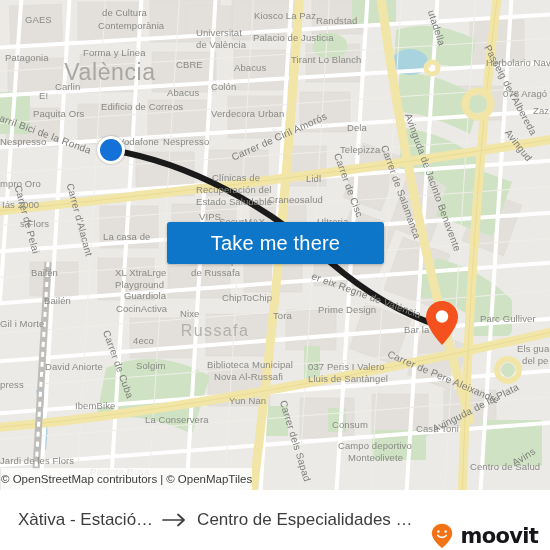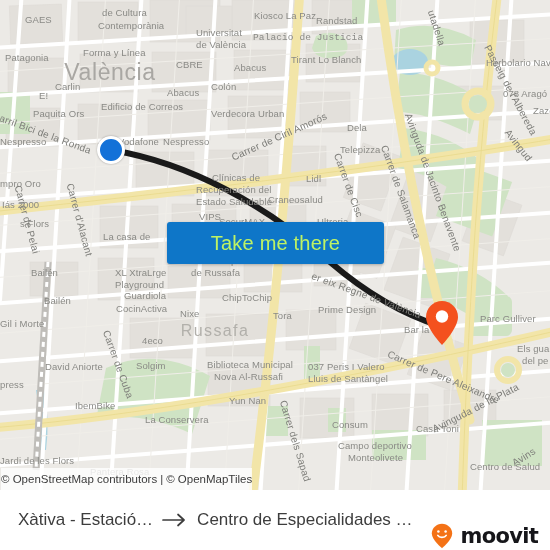--- a/index.html
+++ b/index.html
@@ -65,21 +65,21 @@
     box-shadow:0 0 2px rgba(0,0,0,.35);
   }
   #dest-marker{position:absolute;}
 
   
   #take-me-there{
     position:absolute;
     left:167px;top:222px;width:217px;height:42px;
     background:#0e76c8;
     border:none;border-radius:3px;
-    color:#bef264;
+    color:#ffffff;
     font-family:"Liberation Sans", sans-serif;
     font-size:20px;
     letter-spacing:.2px;
     cursor:pointer;
     box-shadow:0 1px 3px rgba(0,0,0,.25);
     padding:0;
   }
 
   
   #attribution{
@@ -276,21 +276,21 @@
     </svg>
 
     <div id="labels">
         <div class="poi" style="left: 25px; top: 14px;">GAES</div>
         <div class="poi" style="left: 102px; top: 7px;">de Cultura</div>
         <div class="poi" style="left: 98px; top: 20px;">Contemporània</div>
         <div class="poi" style="left: 254px; top: 10px;">Kiosco La Paz</div>
         <div class="poi" style="left: 316px; top: 15px;">Randstad</div>
         <div class="poi" style="left: 196px; top: 27px;">Universitat</div>
         <div class="poi" style="left: 196px; top: 39px;">de València</div>
-        <div class="poi" style="left: 253px; top: 32px; font-family: Liberation Mono, monospace;">Palacio de Justicia</div>
+        <div class="poi" style="left: 253px; top: 32px;">Palacio de Justicia</div>
         <div class="poi" style="left: 291px; top: 54px;">Tirant Lo Blanch</div>
         <div class="poi" style="left: 486px; top: 57px;">Herbolario Nava</div>
         <div class="poi" style="left: 83px; top: 47px;">Forma y Línea</div>
         <div class="poi" style="left: 5px; top: 52px;">Patagonia</div>
         <div class="poi" style="left: 176px; top: 59px;">CBRE</div>
         <div class="poi" style="left: 234px; top: 62px;">Abacus</div>
         <div class="poi" style="left: 503px; top: 88px;">078 Aragó I</div>
         <div class="poi" style="left: 533px; top: 105px;">Zaze</div>
         <div class="poi" style="left: 55px; top: 81px;">Carlin</div>
         <div class="poi" style="left: 167px; top: 87px;">Abacus</div>
@@ -326,21 +326,21 @@
         <div class="poi" style="left: 480px; top: 313px;">Parc Gulliver</div>
         <div class="poi" style="left: 404px; top: 324px;">Bar la sa</div>
         <div class="poi" style="left: 31px; top: 267px;">Bailén</div>
         <div class="poi" style="left: 44px; top: 295px;">Bailén</div>
         <div class="poi" style="left: 116px; top: 303px;">CocinActiva</div>
         <div class="poi" style="left: 180px; top: 308px;">Nixe</div>
         <div class="poi" style="left: 273px; top: 310px;">Tora</div>
         <div class="poi" style="left: 517px; top: 343px;">Els guar</div>
         <div class="poi" style="left: 522px; top: 355px;">del pe</div>
         <div class="poi" style="left: 0px; top: 318px;">Gil i Morte</div>
-        <div class="poi" style="left: 142px; top: 335px;">4eco</div>
+        <div class="poi" style="left: 133px; top: 335px;">4eco</div>
         <div class="poi" style="left: 136px; top: 360px;">Solgim</div>
         <div class="poi" style="left: 45px; top: 361px;">David Aniorte</div>
         <div class="poi" style="left: 207px; top: 359px;">Biblioteca Municipal</div>
         <div class="poi" style="left: 214px; top: 371px;">Nova Al-Russafi</div>
         <div class="poi" style="left: 308px; top: 361px;">037 Peris I Valero</div>
         <div class="poi" style="left: 308px; top: 373px;">Lluis de Santàngel</div>
         <div class="poi" style="left: 0px; top: 379px;">press</div>
         <div class="poi" style="left: 75px; top: 400px;">IbemBike</div>
         <div class="poi" style="left: 145px; top: 414px;">La Conservera</div>
         <div class="poi" style="left: 229px; top: 395px;">Yun Nan</div>

